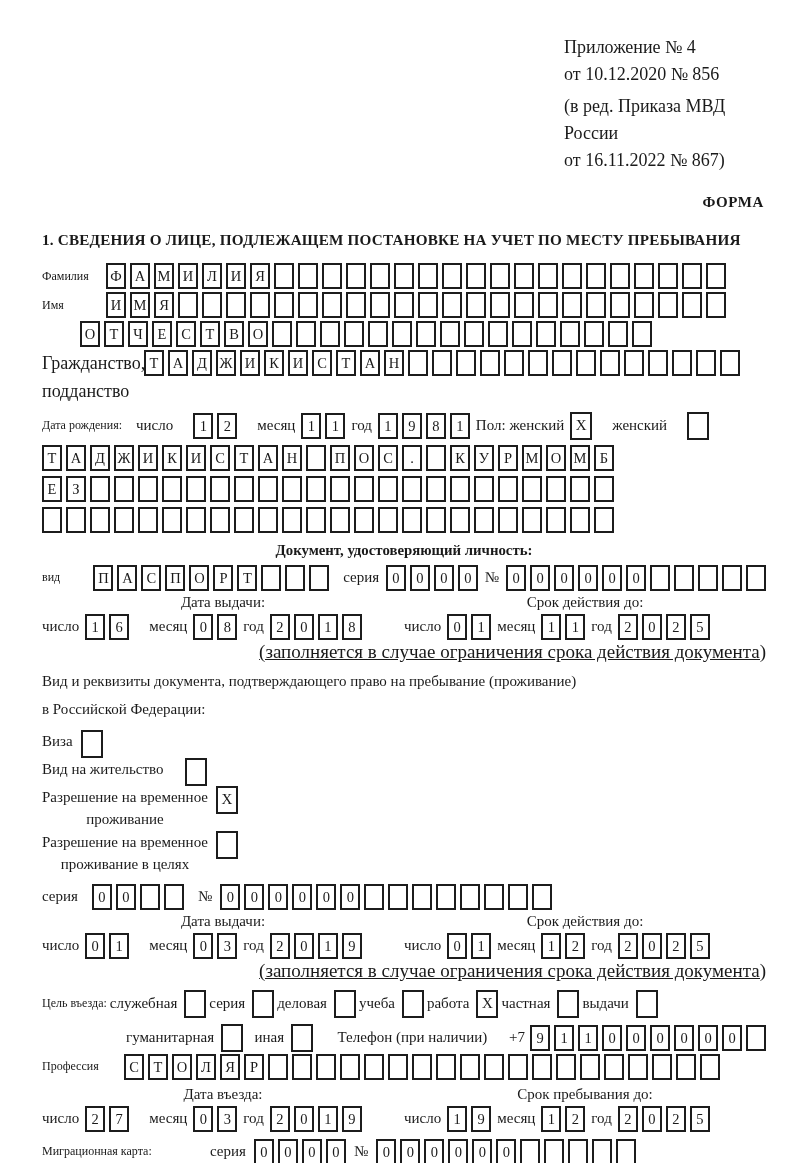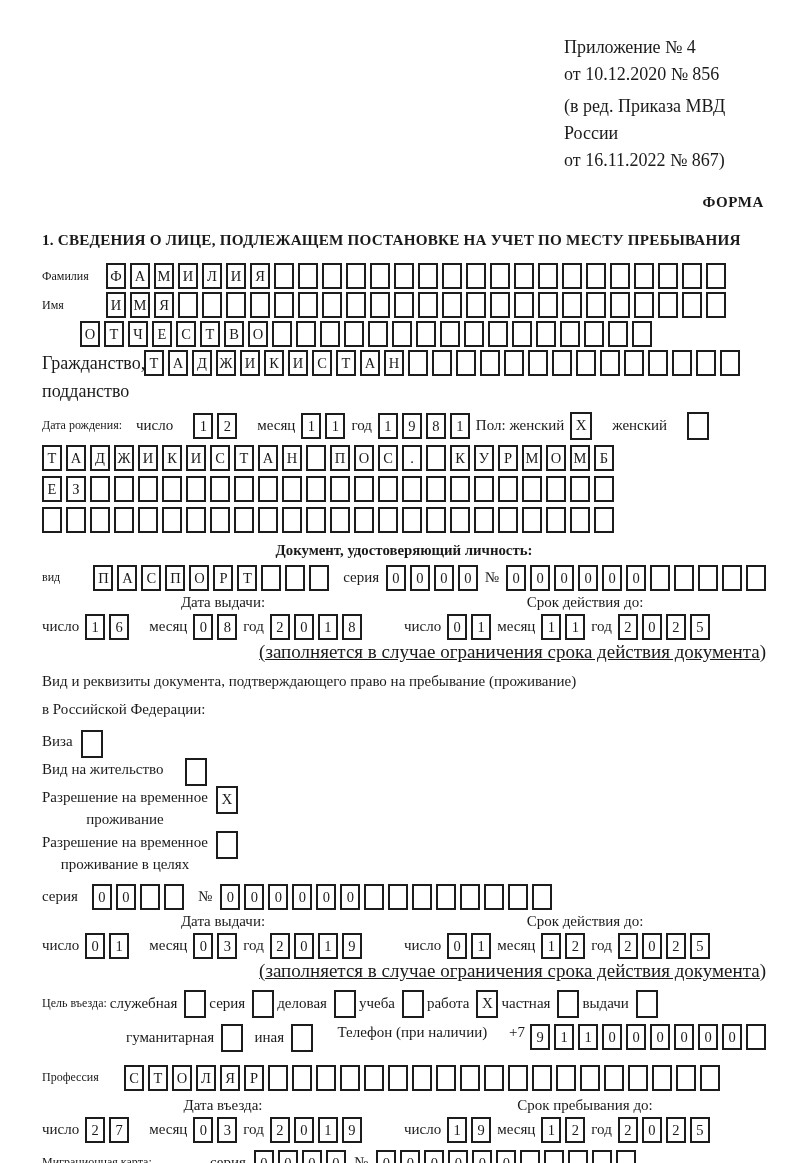--- a/index.html
+++ b/index.html
@@ -48,21 +48,21 @@
   .dcap { font-size:15px; text-align:center; margin-bottom:3px; }
   .drow { display:flex; align-items:center; gap:6px; }
   
   .visa-row { display:flex; align-items:flex-start; margin-top:6px; margin-bottom:8px;flex-direction:column; }
   .vopt { display:flex; align-items:flex-start; gap:8px; }
   .vtxt { font-size:15px; text-align:center; line-height:1.5; }
   .plain { font-size:15px; line-height:1.9; }
   
   .pair { display:flex; align-items:center; gap:7px; }
   .purpose { display:flex; align-items:center; gap:3px; margin-top:8px; margin-bottom:6px; }
-  .purpose2 { display:flex; margin-left:84px; margin-bottom:13px; }
+  .purpose2 { display:flex; align-items:center; margin-left:84px; margin-bottom:2px; }
   
   .rep { display:flex; align-items:flex-start; margin-top:4px; }
   .rep-labels { width:126px; flex:0 0 auto; font-size:15px; line-height:1.62; }
   .rep-rows .cells { margin-bottom:6px; }
 </style>
 </head>
 <body>
 
 <div class="page">
 

